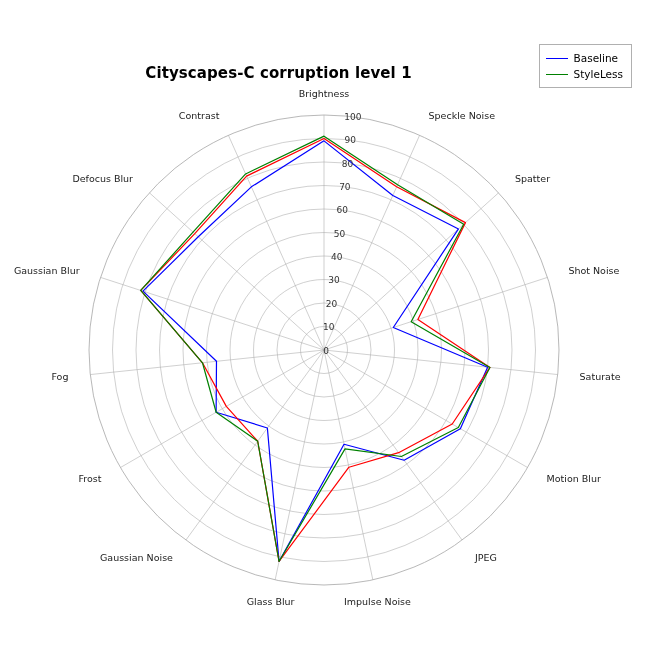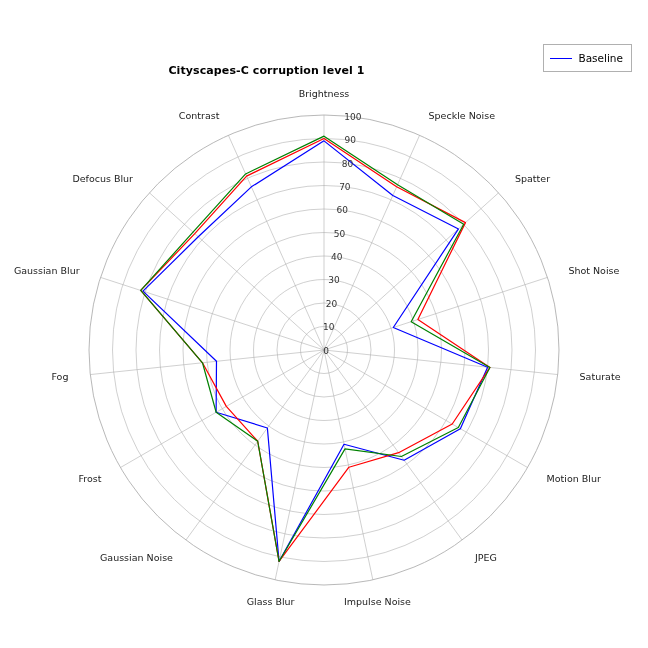--- a/index.html
+++ b/index.html
@@ -17,25 +17,25 @@
   }
   #chart-root {
     position: absolute;
     left: 0;
     top: 0;
     width: 648px;
     height: 648px;
   }
   .chart-title {
     position: absolute;
-    left: 0;
+    left: 12px;
     top: 64px;
     width: 533px;
     text-align: center;
-    font-size: 11px;
+    font-size: 15px;
     font-weight: bold;
     color: #000000;
     letter-spacing: 0.1px;
   }
   .legend-box {
     position: absolute;
     right: 16px;
     top: 44px;
     border: 1px solid #b0b0b0;
     background: #ffffff;
@@ -80,20 +80,24 @@
 <body>
 
 <div id="chart-root">
 
   <div class="chart-title">Cityscapes-C corruption level 1</div>
 
   <div class="legend-box">
     <div class="legend-row">
       <span class="legend-swatch" style="border-top-color:#0000ff"></span>
       <span class="legend-label">Baseline</span>
+    </div>
+    <div class="legend-row">
+      <span class="legend-swatch" style="border-top-color:#008000"></span>
+      <span class="legend-label">StyleLess</span>
     </div>
   </div>
 
   <svg id="radar-svg" width="648" height="648" viewBox="0 0 648 648">
     <g id="grid-layer">
         <circle cx="324" cy="350" r="23.5" fill="none" stroke="#b0b0b0" stroke-width="0.6"></circle>
         <circle cx="324" cy="350" r="47" fill="none" stroke="#b0b0b0" stroke-width="0.6"></circle>
         <circle cx="324" cy="350" r="70.5" fill="none" stroke="#b0b0b0" stroke-width="0.6"></circle>
         <circle cx="324" cy="350" r="94" fill="none" stroke="#b0b0b0" stroke-width="0.6"></circle>
         <circle cx="324" cy="350" r="117.5" fill="none" stroke="#b0b0b0" stroke-width="0.6"></circle>

